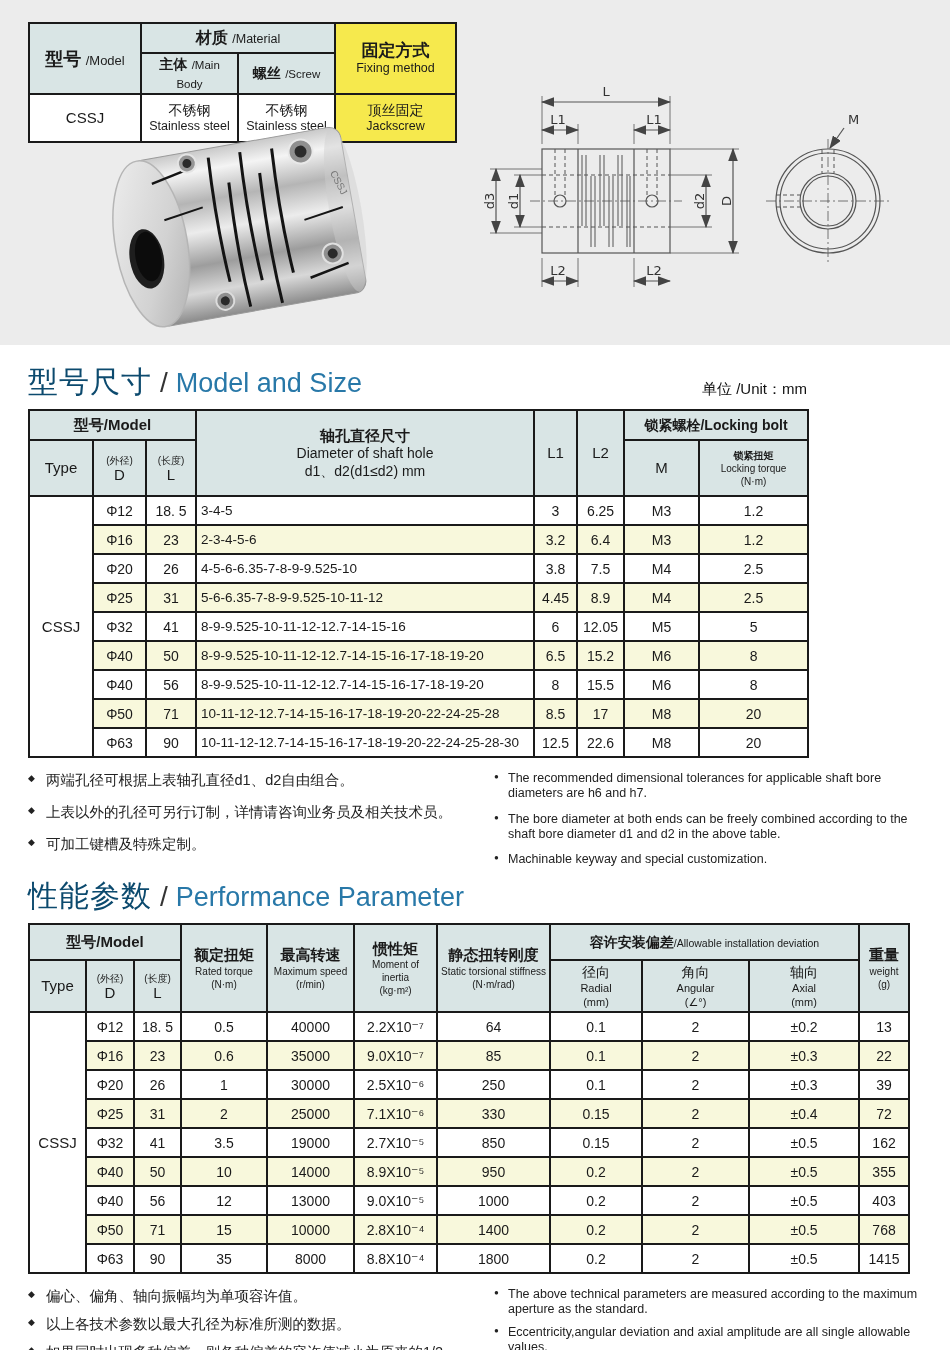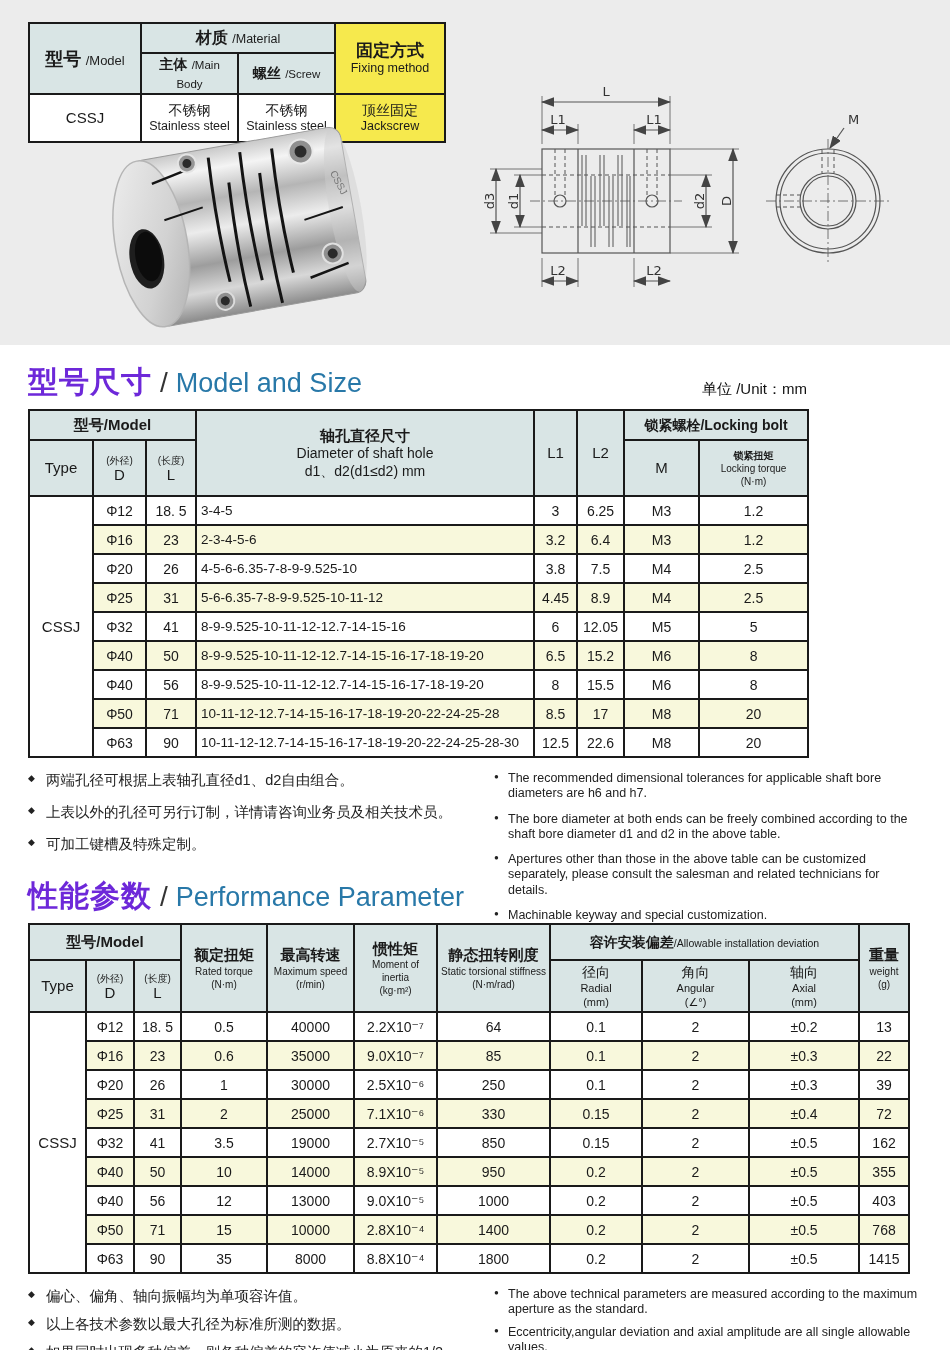--- a/index.html
+++ b/index.html
@@ -21,21 +21,21 @@
   .mt-cn-md { font-size:14px; font-weight:bold; }
   .mt-en-sm { font-size:11.5px; }
   .mt-line { display:block; line-height:1.25; }
   .mt-data-cn { font-size:14px; display:block; line-height:1.2; }
   .mt-data-en { font-size:12.5px; display:block; line-height:1.2; }
   .mt-model { font-size:15px; }
 
   
   .section { position:absolute; left:28px; width:894px; }
   .sec-title { display:flex; align-items:baseline; gap:8px; height:42px; }
-  .sec-title .cn { font-size:30px; font-weight:bold; color:#6d28d9; letter-spacing:1px; }
+  .sec-title .cn { font-size:30px; font-weight:normal; color:#0c4a6e; letter-spacing:1px; }
   .sec-title .slash { font-size:28px; color:#333; }
   .sec-title .en { font-size:27px; color:#2878a8; }
   .unit-label { position:absolute; top:18px; left:0; width:779px; text-align:right; font-size:15px; color:#111; }
 
   
   table.spec { border-collapse:collapse; table-layout:fixed; margin-top:5px; }
   table.spec td, table.spec th { border:2px solid #1a1a1a; text-align:center; vertical-align:middle; padding:0 2px; font-weight:normal; }
   table.spec thead td { background:#d9e5e5; }
   table.spec tbody tr { height:29px; }
   table.spec tbody tr:nth-child(even) td { background:#f8f8dc; }
@@ -79,21 +79,21 @@
     <tbody>
         <tr>
       <td class="hd" rowspan="2" style="width:112px;height:60px;">
         <span class="mt-cn-lg">型号</span>
         <span class="mt-en-md">/Model</span>
       </td>
       <td class="hd" colspan="2" style="width:194px;height:30px;">
         <span class="mt-cn-md" style="font-size:16px;">材质</span>
         <span class="mt-en-sm" style="font-size:12.5px;">/Material</span>
       </td>
-      <td class="yellow" rowspan="2" style="width:110px;">
+      <td class="yellow" rowspan="2" style="width:121px;">
         <span class="mt-line mt-cn-md" style="font-size:17px;">固定方式</span>
         <span class="mt-line mt-en-sm" style="font-size:12.5px;">Fixing method</span>
       </td>
     </tr>
     <tr>
       <td class="hd" style="width:97px;height:30px;">
         <span class="mt-cn-md">主体</span>
         <span class="mt-en-sm">/Main Body</span>
       </td>
       <td class="hd" style="width:97px;">
@@ -404,21 +404,20 @@
 
     <div class="notes-row">
       <div class="notes-cn">
         <div class="note-cn">两端孔径可根据上表轴孔直径d1、d2自由组合。</div>
         <div class="note-cn">上表以外的孔径可另行订制，详情请咨询业务员及相关技术员。</div>
         <div class="note-cn">可加工键槽及特殊定制。</div>
       </div>
       <div class="notes-en">
         <div class="note-en">The recommended dimensional tolerances for applicable shaft bore diameters are h6 and h7.</div>
         <div class="note-en">The bore diameter at both ends can be freely combined according to the shaft bore diameter d1 and d2 in the above table.</div>
-        <div class="note-en">Apertures other than those in the above table can be customized separately, please consult the salesman and related technicians for details.</div>
         <div class="note-en">Machinable keyway and special customization.</div>
       </div>
     </div>
   </div>
 
   <div class="section" style="top:876px;">
     <div class="sec-title">
       <span class="cn">性能参数</span>
       <span class="slash">/</span>
       <span class="en">Performance Parameter</span>

